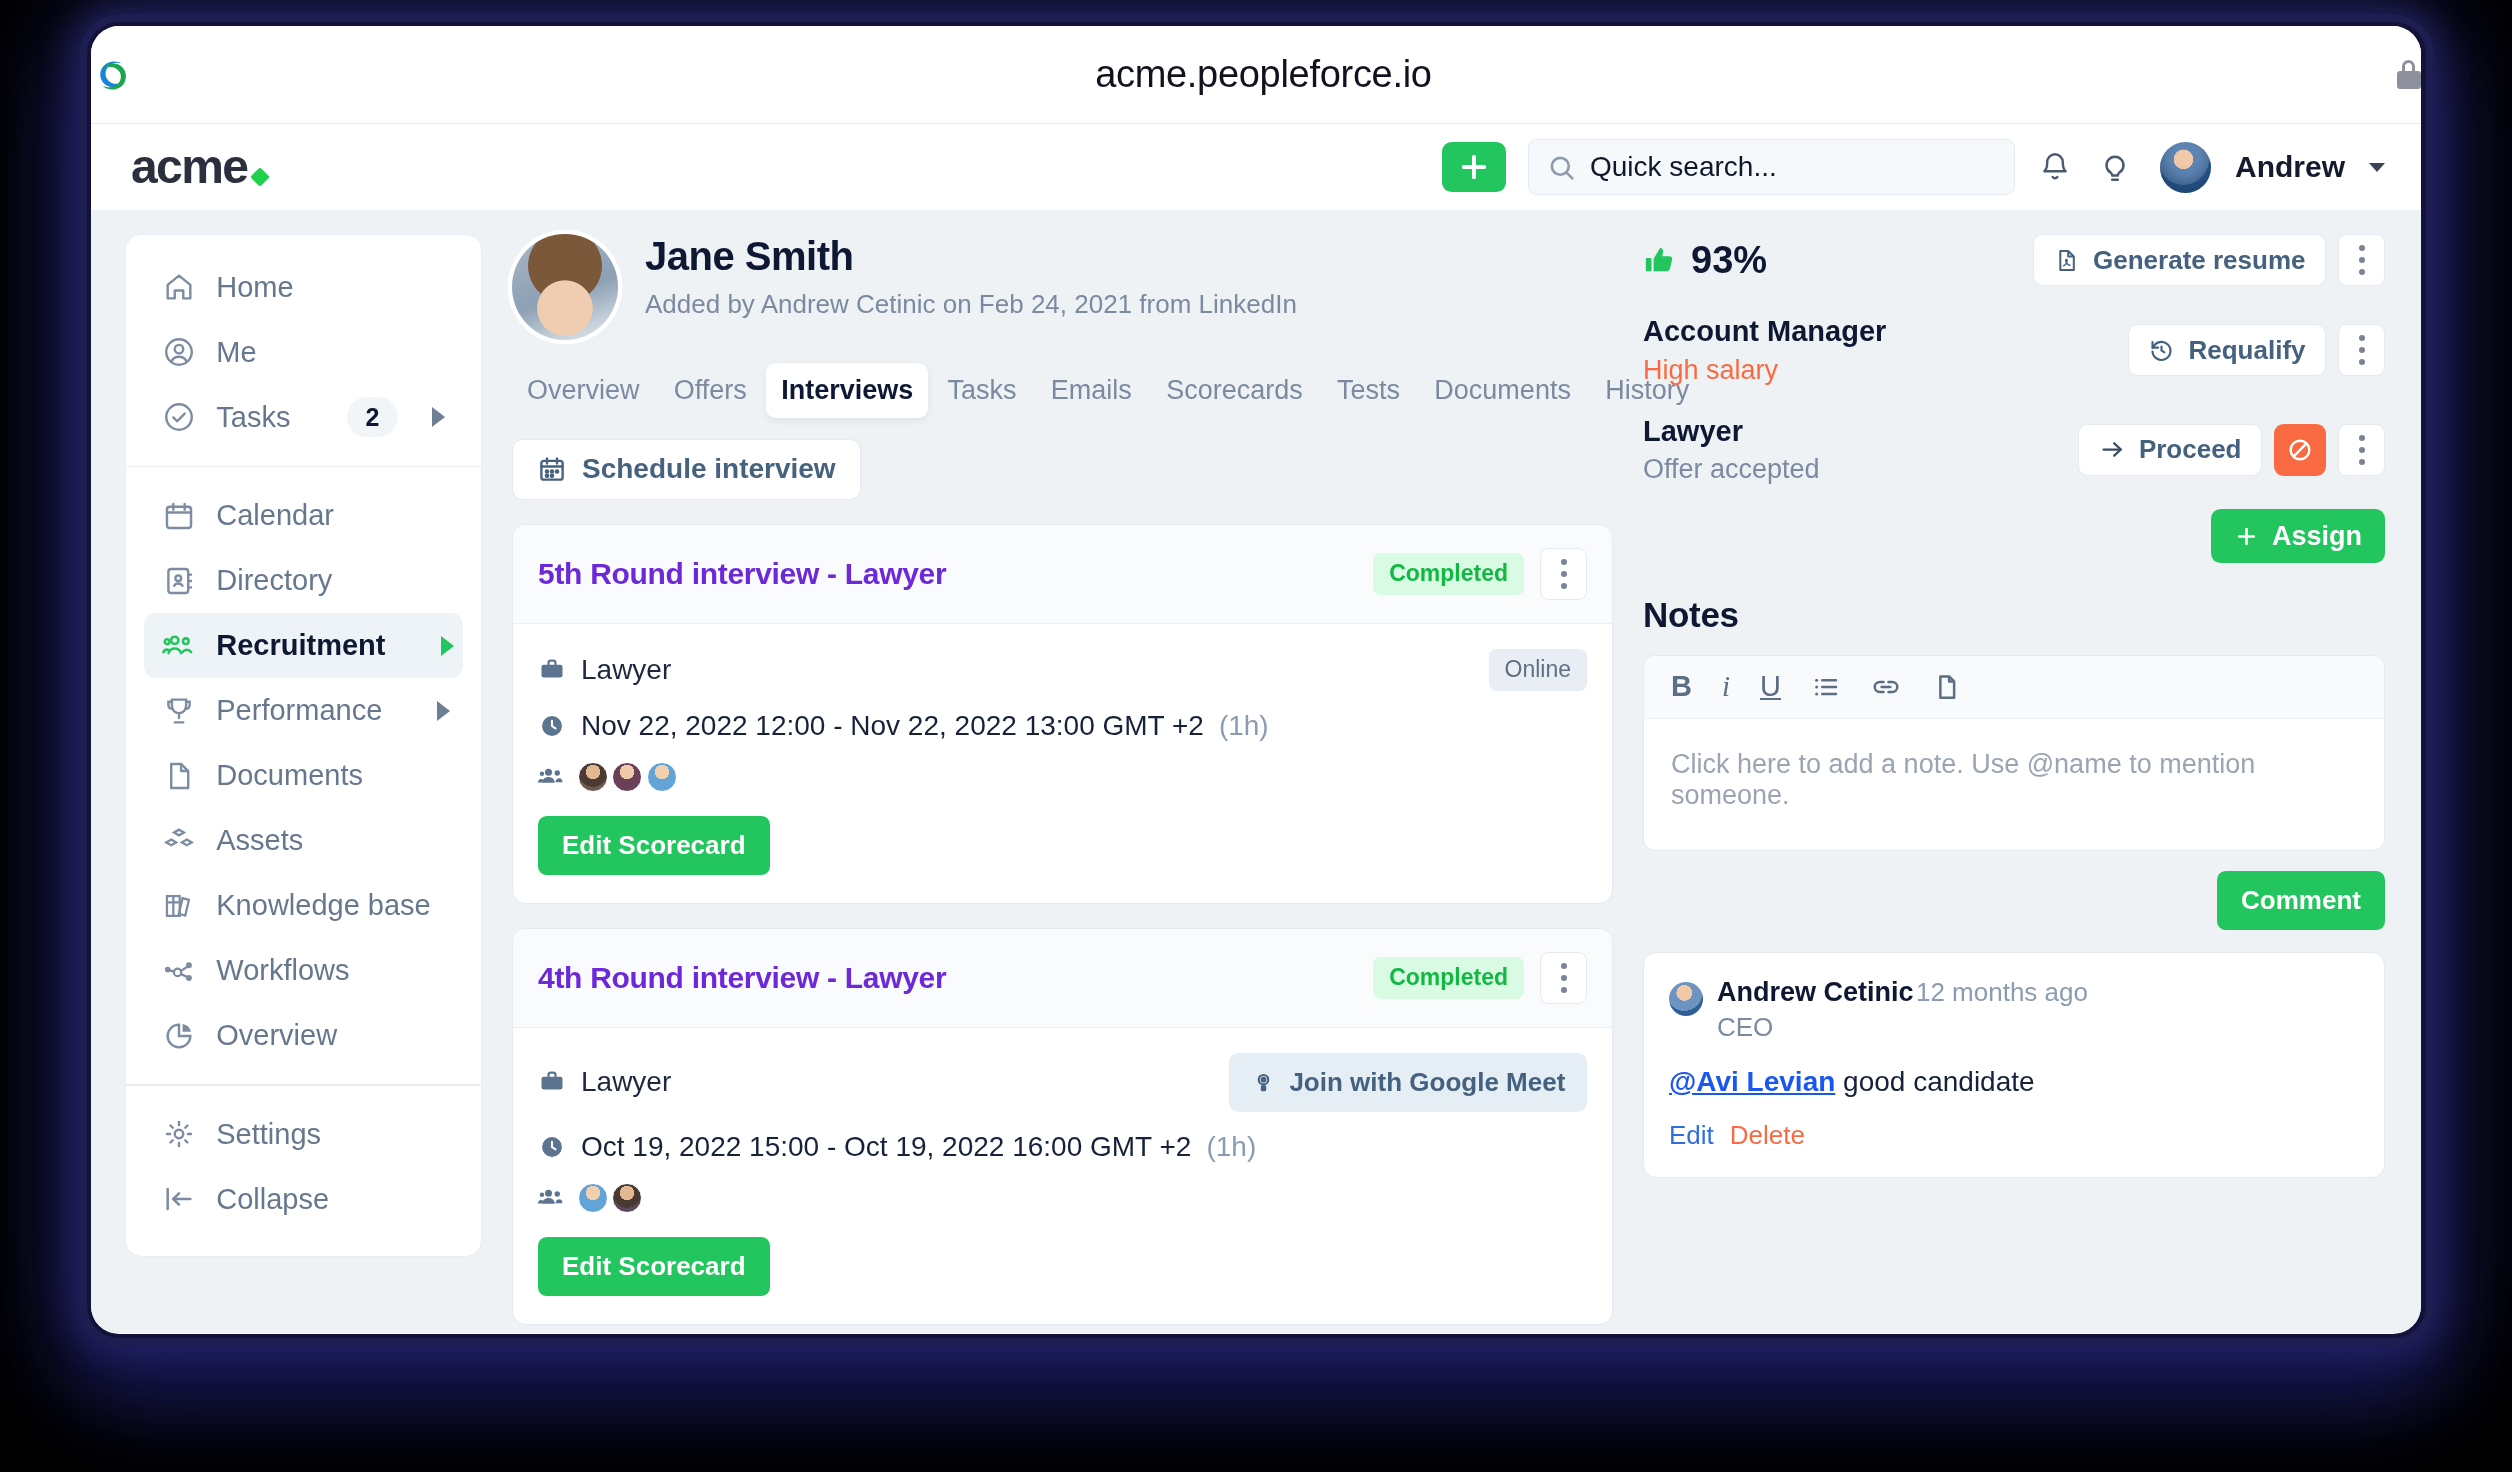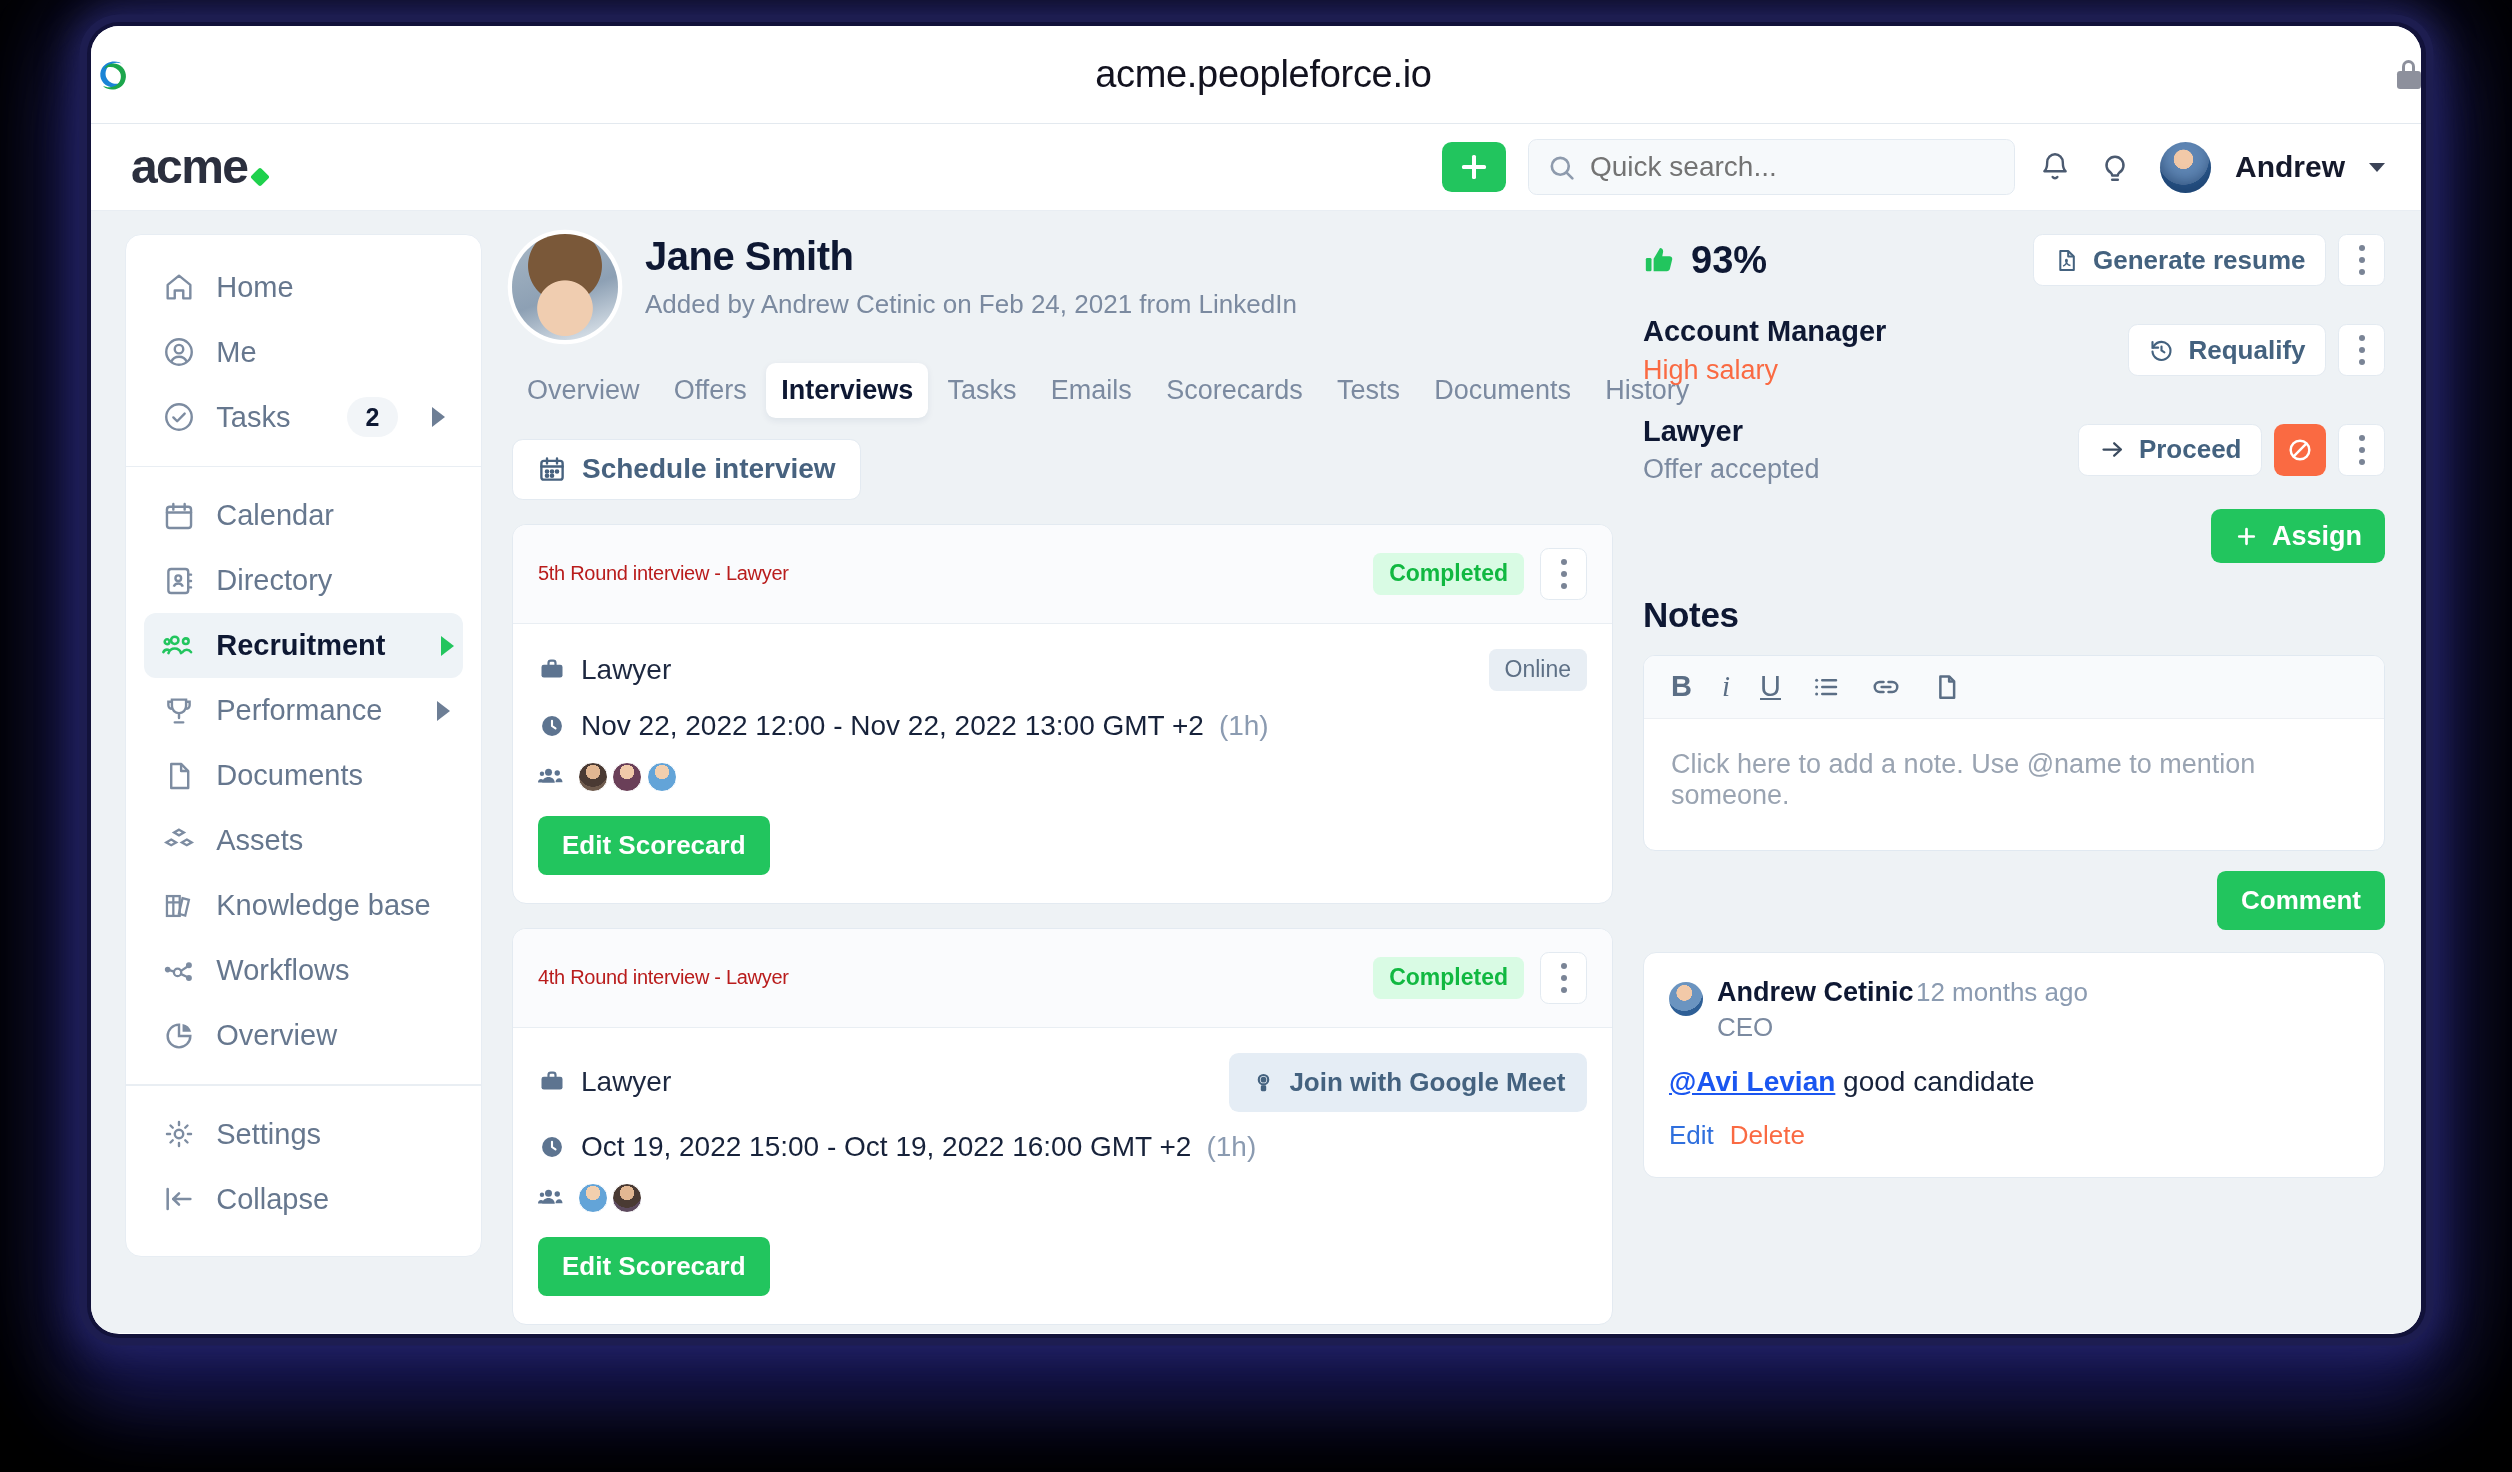--- a/index.html
+++ b/index.html
@@ -87,21 +87,21 @@
     content: ""; position: absolute; background: #fff; border-radius: 1.6px;
   }
   #plus-btn .v::before { left: 0; top: 9.7px; width: 24px; height: 4.3px; }
   #plus-btn .v::after  { top: 0; left: 9.7px; width: 4.3px; height: 24px; }
 
   #search-box {
     width: 487px; height: 56px; background: #f6f9fb;
     border: 1.6px solid #e3eaf1; border-radius: 8.7px;
     display: flex; align-items: center; gap: 14px; padding: 0 18.4px;
   }
-  #search-box .ph { font-size: 28px; color: #737373; }
+  #search-box .ph { font-size: 28px; color: #0f172a; }
 
   .icon-btn { width: 38px; height: 38px; display: flex; align-items: center; justify-content: center; cursor: pointer; }
   #user-chip { display: flex; align-items: center; gap: 24px; cursor: pointer; margin-left: 4.3px; justify-content: space-between; }
   #user-chip .avatar {
     width: 51px; height: 51px; border-radius: 50%;
     background: radial-gradient(circle at 46% 34%, #f2c9a8 0 22%, #5f86b4 23% 58%, #2e5f96 59% 100%);
     box-shadow: inset 0 -10.8px 14px rgba(20,50,90,.55);
   }
   #user-chip .uname { font-size: 30px; font-weight: 700; color: #151a2c; }
   #user-chip .caret { width: 0; height: 0; border-left: 8px solid transparent; border-right: 8px solid transparent; border-top: 9.2px solid #3b4357; }
@@ -162,21 +162,21 @@
 
   .iv-card {
     margin-top: 24px; background: #ffffff;
     border: 1.6px solid #e3eaf1; border-radius: 14px; overflow: hidden;
   }
   .iv-head {
     display: flex; align-items: center; gap: 16px;
     padding: 23px 25px; background: #fafbfd;
     border-bottom: 1.6px solid #e9eef3;
   }
-  .iv-title { font-size: 20px; font-weight: 400; color: #b91c1c; letter-spacing: -0.3px; }
+  .iv-title { font-size: 30px; font-weight: 700; color: #6d28d9; letter-spacing: -0.3px; }
   .pill-completed {
     margin-left: auto;
     background: #d9fbe4; color: #11b841; font-size: 23px; font-weight: 700;
     padding: 7.6px 16px; border-radius: 7.6px; white-space: nowrap;
   }
   .kebab {
     width: 47px; height: 52px; background: #fff; border: 1.6px solid #e3eaf1; border-radius: 8.7px;
     display: flex; flex-direction: column; align-items: center; justify-content: center; gap: 6px; cursor: pointer;
   }
   .kebab i { width: 6px; height: 6px; background: #7a8496; border-radius: 50%; display: block; }

